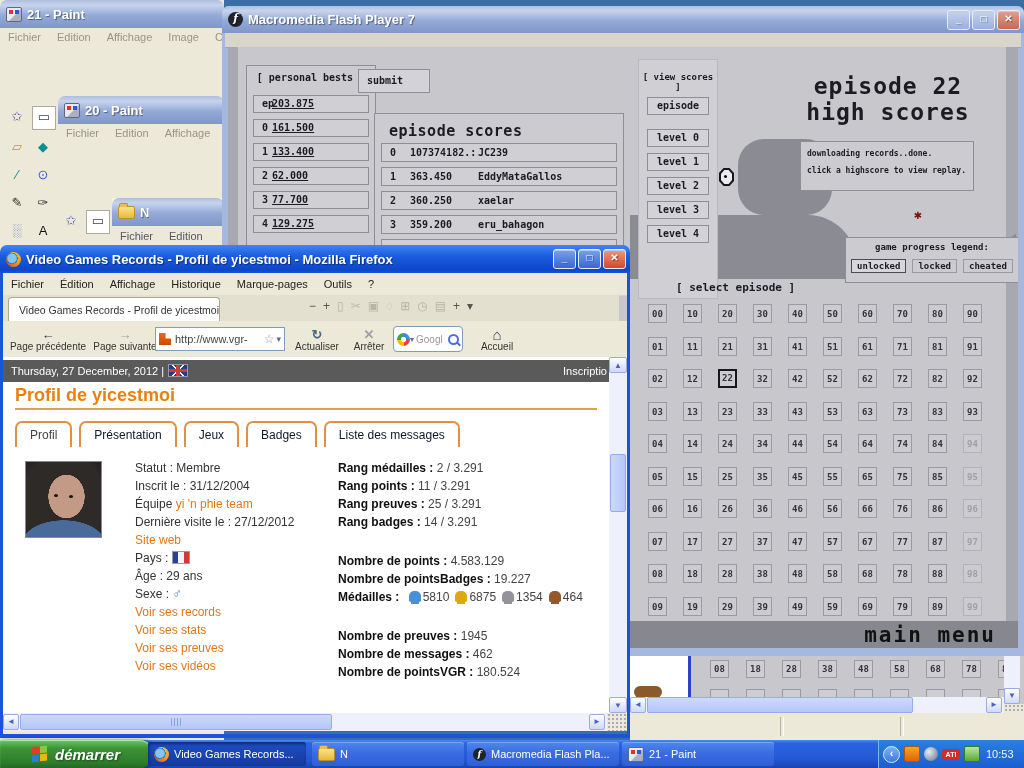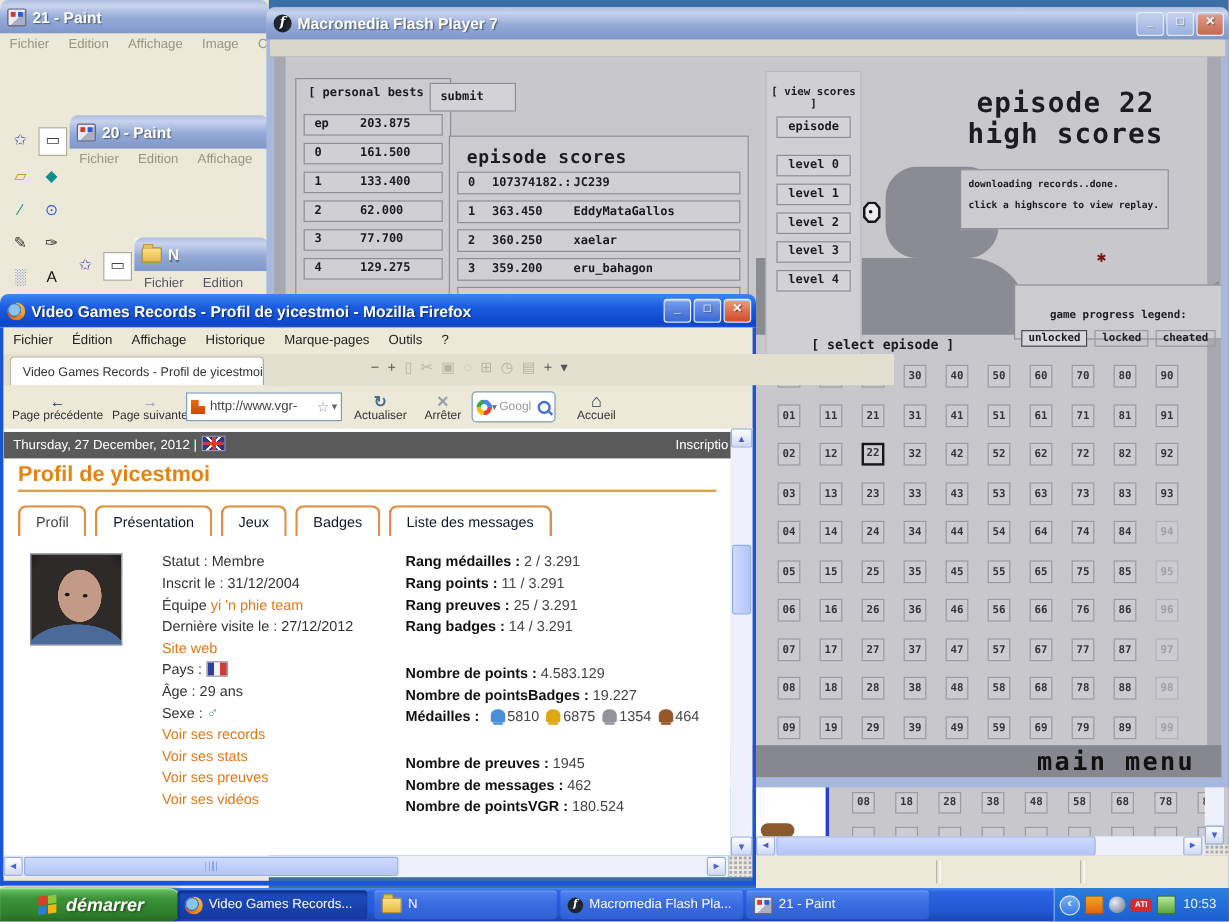--- a/index.html
+++ b/index.html
@@ -50,21 +50,21 @@
   #game{left:6px;top:41px;width:790px;height:601px;background:#c7c7cc;overflow:hidden;}
   .px{font-family:"DejaVu Sans Mono",monospace;font-weight:bold;color:#1b1b21;}
   .gbox{border:1px solid #8e8e98;background:#cbcbd0;}
   .gshape{background:#8b8b94;}
   .gedge{background:#a8a8b0;}
   .gbtn{position:absolute;border:1px solid #8e8e98;background:#d2d2d7;text-align:center;
         font:bold 10px "DejaVu Sans Mono",monospace;color:#1b1b21;}
   .pb-row,.es-row{position:absolute;border:1px solid #8e8e98;background:#cfcfd4;}
   .pb-row{left:6px;width:114px;height:16px;font:bold 10px "DejaVu Sans Mono",monospace;line-height:16px;}
   .pb-key{position:absolute;left:8px;}
-  .pb-val{position:absolute;left:46px;}
+  .pb-val{position:absolute;left:18px;text-decoration:underline;}
   .es-row{left:6px;width:234px;height:17px;font:bold 10px "DejaVu Sans Mono",monospace;line-height:17px;}
   .es-rank{position:absolute;left:8px;}
   .es-score{position:absolute;left:28px;}
   .es-name{position:absolute;left:96px;}
   .ep-cell{position:absolute;width:19px;height:19px;border:1px solid #999aa2;background:#cbcbd0;
            font:bold 9px "DejaVu Sans Mono",monospace;color:#33333b;text-align:center;line-height:18px;box-sizing:border-box;}
   .ep-cell.sel{border:2px solid #17171d;line-height:15px;}
   .ep-cell.locked{color:#9fa0a8;border-color:#b2b2ba;}
   .ninja{position:absolute;width:15px;height:18px;background:#17171d;
          clip-path:polygon(30% 0,70% 0,100% 28%,100% 72%,70% 100%,30% 100%,0 72%,0 28%);}
@@ -87,21 +87,21 @@
   .sb-thumb{position:absolute;background:linear-gradient(90deg,#cedafc,#b4c6f8);border:1px solid #94ace8;
             border-radius:2px;box-sizing:border-box;}
   .sb-thumb.h{background:linear-gradient(#cedafc,#b4c6f8);display:flex;align-items:center;justify-content:center;}
   .hgrip{width:10px;height:8px;background:repeating-linear-gradient(90deg,#8aa4e8 0 1px,transparent 1px 3px);}
   .corner{background:#ece9d8;background-image:radial-gradient(circle,#a9aac0 1.2px,transparent 1.4px);background-size:4px 4px;}
 
   
   #ffwin{left:0;top:245px;width:630px;height:493px;}
   .ff-frame{position:absolute;background:#1b54d8;}
   #ffmenu{left:3px;top:28px;width:624px;height:22px;color:#222;border-bottom:1px solid #d8d4c4;}
-  #fftabbar{position:absolute;left:3px;top:50px;width:742px;height:26px;background:#e4e0d0;}
+  #fftabbar{position:absolute;left:3px;top:50px;width:616px;height:26px;background:#e4e0d0;}
   .fftab{position:absolute;left:5px;top:2px;width:212px;height:24px;background:#fff;border:1px solid #b0a890;
          border-bottom:none;border-radius:4px 4px 0 0;display:flex;align-items:center;font-size:10.5px;color:#333;
          padding-left:5px;box-sizing:border-box;white-space:nowrap;overflow:hidden;}
   #tab-icons{position:absolute;left:306px;top:4px;font-size:12px;}
   #tab-icons span{margin-right:7px;}
   #ffnav{position:absolute;left:3px;top:76px;width:624px;height:36px;background:#ece9d8;border-bottom:1px solid #c8c4b4;}
   .nav-btn{position:absolute;top:1px;height:33px;display:flex;flex-direction:column;align-items:center;
            justify-content:center;font-size:10px;color:#333;border:1px solid transparent;border-radius:3px;}
   .nav-glyph{font-size:13px;font-weight:bold;color:#2a3a55;line-height:13px;}
   .nav-glyph.gray{color:#9aa0aa;}
@@ -379,21 +379,21 @@
         <div>episode 22</div>
         <div>high scores</div>
       </div>
 
       <div class="abs gbox" style="left:572px;top:94px;width:172px;height:48px;">
         <div class="px" style="margin:7px 0 0 6px;font-size:8px;">downloading records..done.</div>
         <div class="px" style="margin:8px 0 0 6px;font-size:8px;">click a highscore to view replay.</div>
       </div>
 
       <div class="abs gbox" style="left:617px;top:190px;width:172px;height:44px;">
-        <div class="px" style="text-align:center;margin-top:20px;font-size:9px;">game progress legend:</div>
+        <div class="px" style="text-align:center;margin-top:4px;font-size:9px;">game progress legend:</div>
         <div id="legend-items" style="text-align:center;margin-top:3px;"><span class="legend-item first">unlocked</span><span class="legend-item">locked</span><span class="legend-item">cheated</span></div>
       </div>
 
       <div class="abs px" style="left:448px;top:234px;font-size:11px;">[ select episode ]</div>
       <div id="ep-grid">
           <div class="ep-cell" style="left: 420px; top: 257px;">00</div>
           <div class="ep-cell" style="left: 455px; top: 257px;">10</div>
           <div class="ep-cell" style="left: 490px; top: 257px;">20</div>
           <div class="ep-cell" style="left: 525px; top: 257px;">30</div>
           <div class="ep-cell" style="left: 560px; top: 257px;">40</div>

